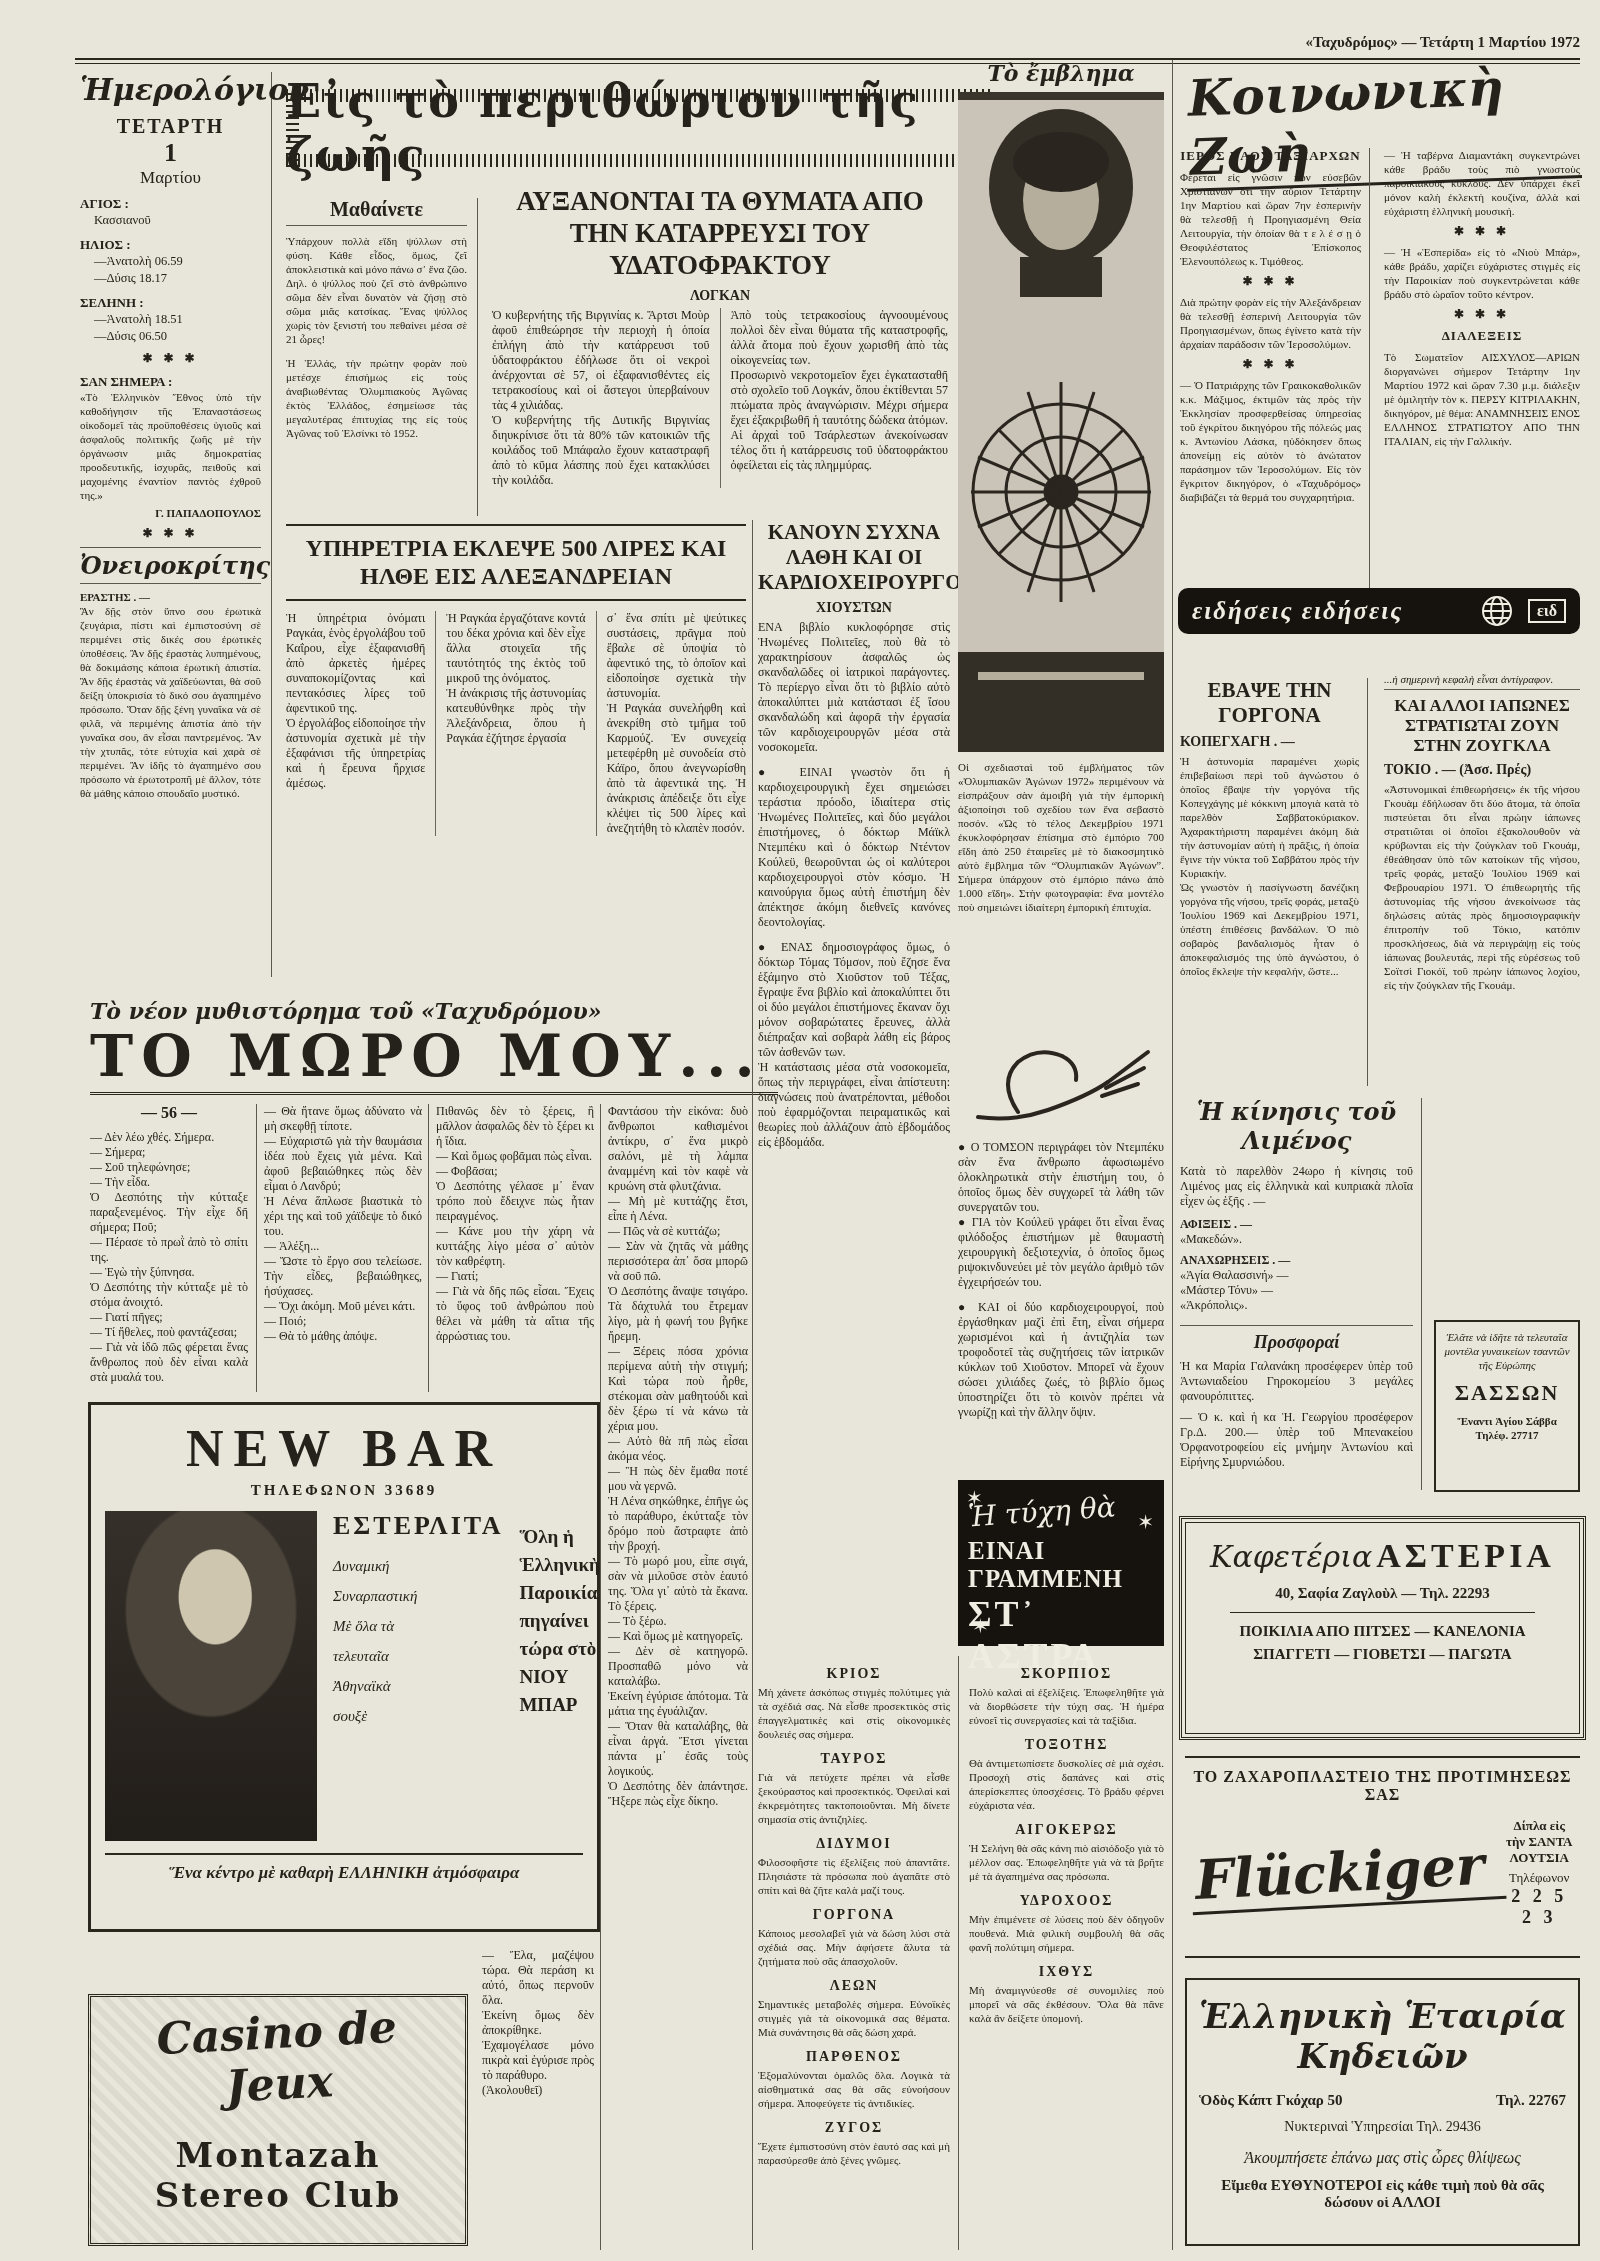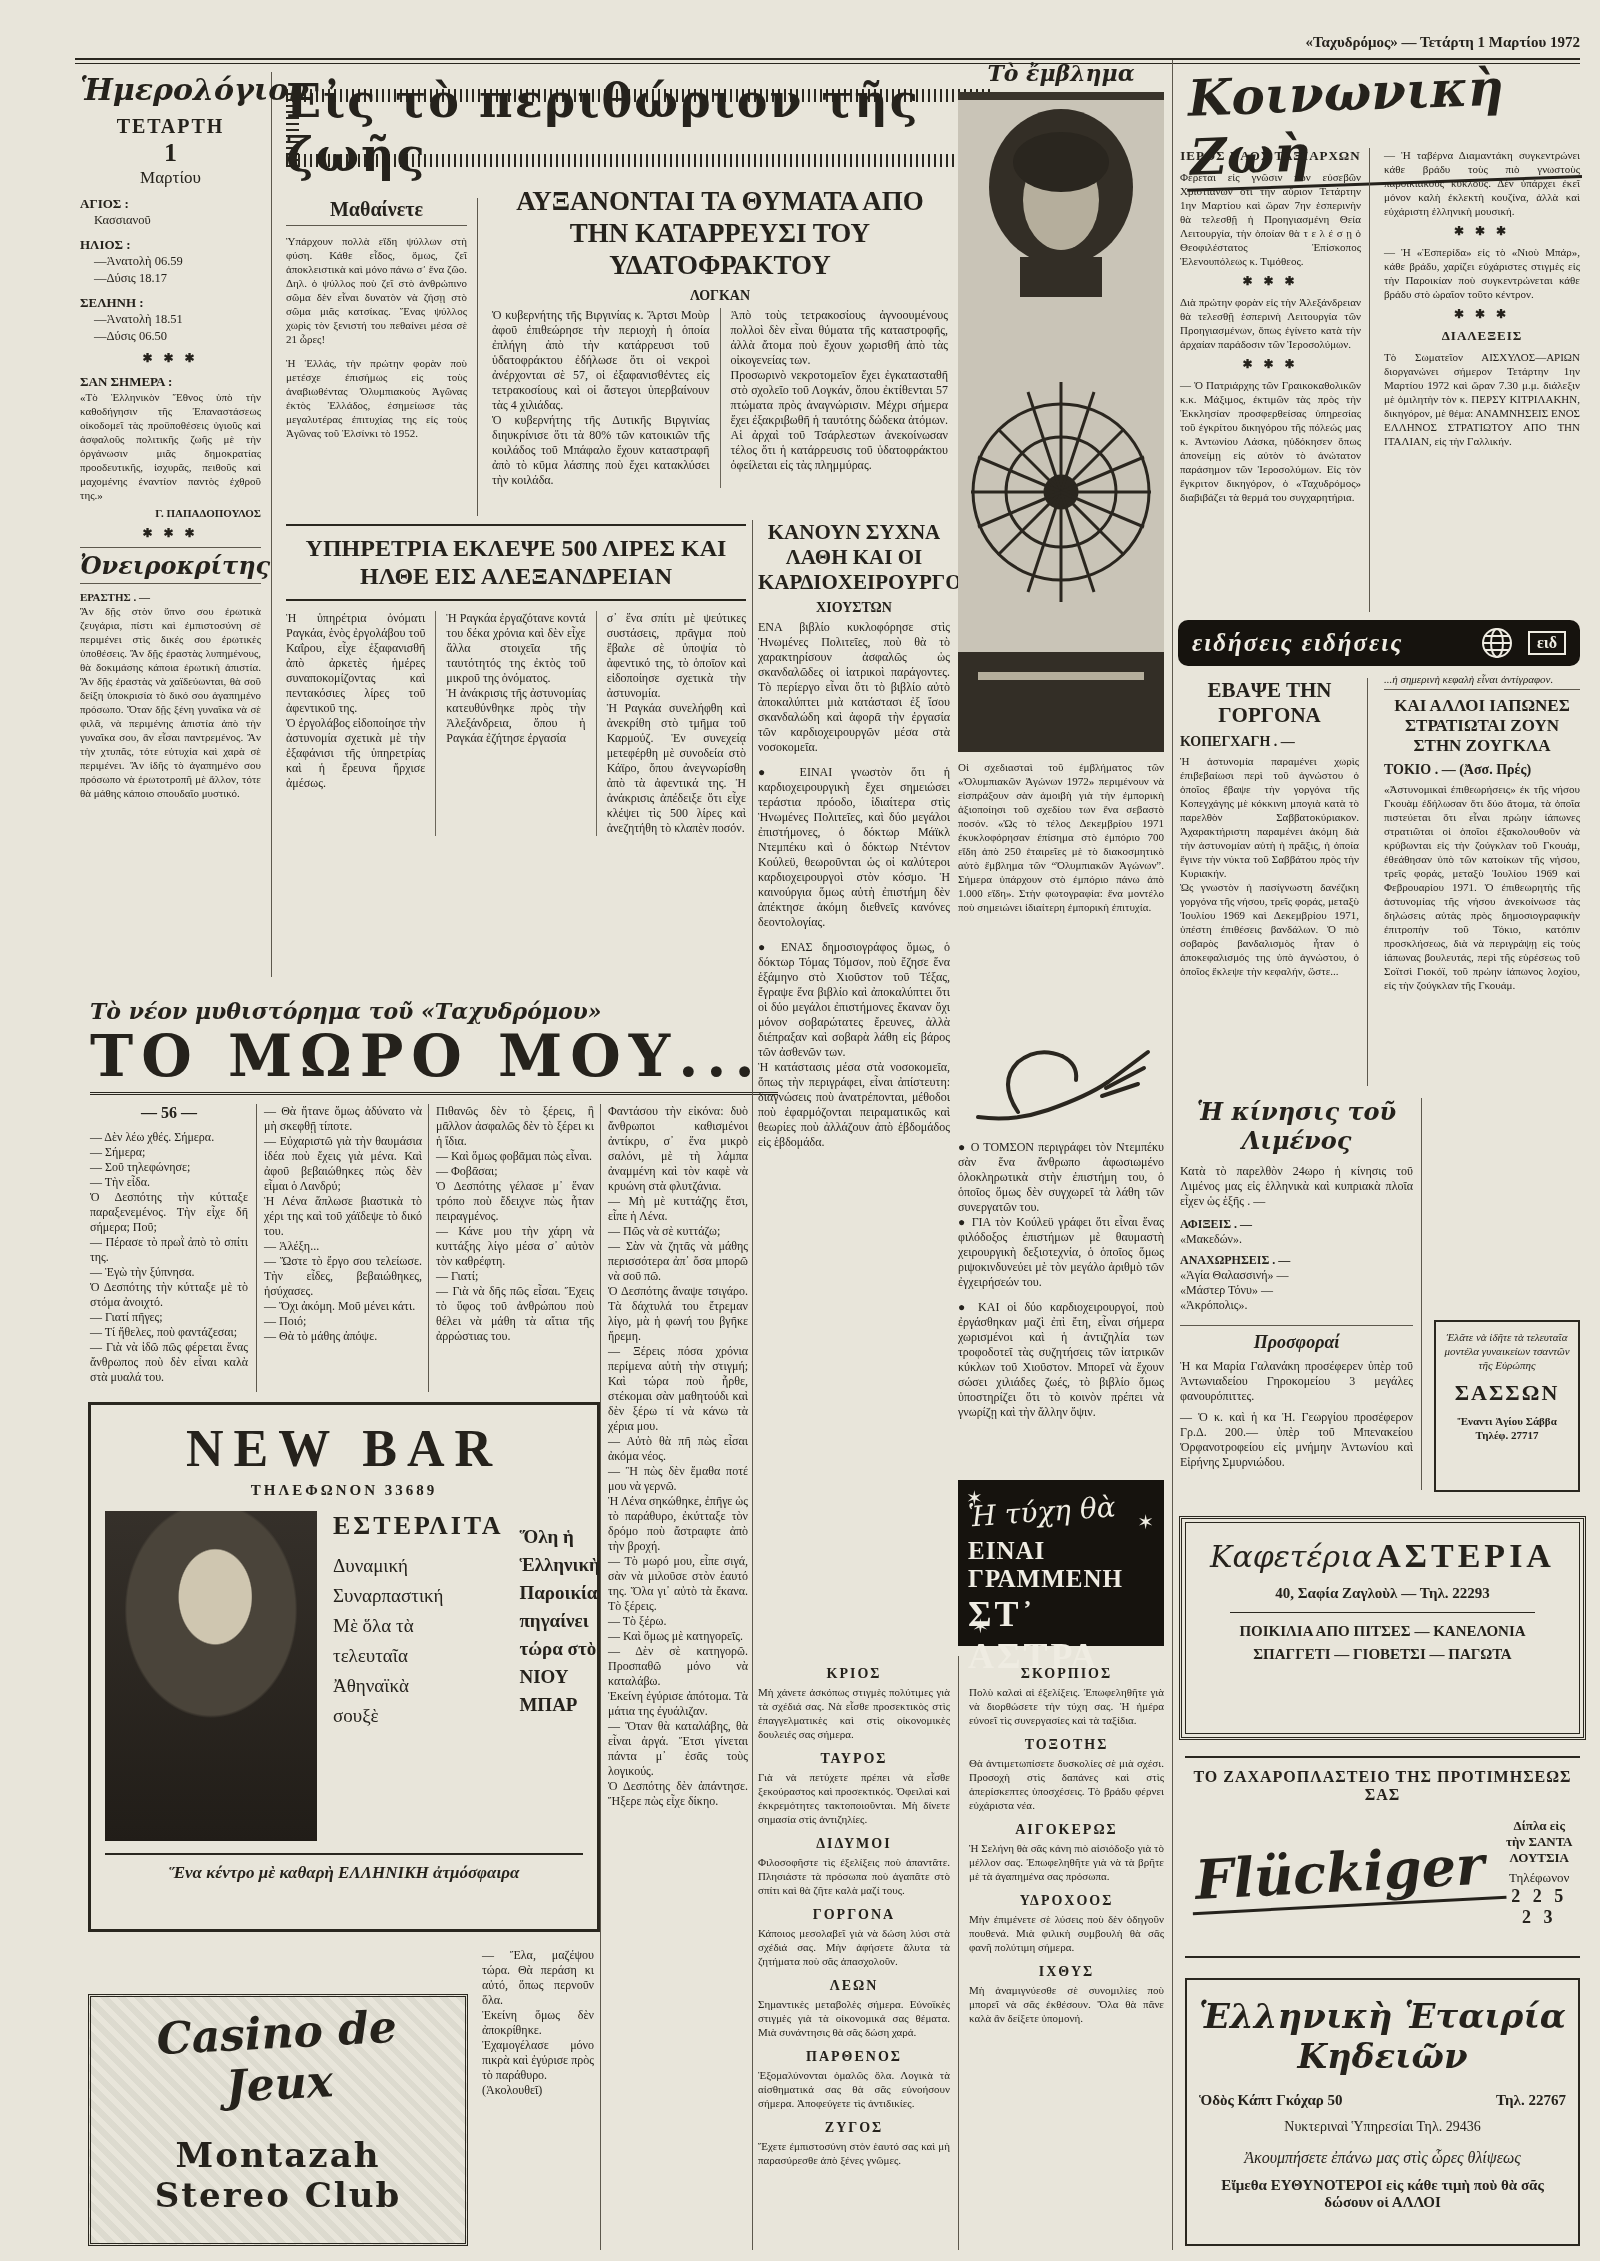--- a/index.html
+++ b/index.html
@@ -73,21 +73,21 @@
   .newbar { border:3px solid #2a271f; padding:14px; }
   .newbar-title { font-size:52px; font-weight:bold; text-align:center; letter-spacing:10px; }
   .newbar-tel { text-align:center; font-size:15px; font-weight:bold; letter-spacing:3px; margin:4px 0 12px 0; }
   .newbar-body { display:flex; gap:16px; }
   .newbar-photo { width:212px; height:330px; flex:none;
     background:
       radial-gradient(ellipse 60px 78px at 52% 26%, #cfc6b0 0 60%, rgba(207,198,176,0) 62%),
       radial-gradient(ellipse 120px 150px at 50% 30%, #4a443a 0 70%, rgba(74,68,58,0) 72%),
       linear-gradient(#35302a,#211d18); }
   .newbar-star { font-size:26px; font-weight:bold; letter-spacing:3px; margin-bottom:10px; }
-  .newbar-line { font-size:19px; line-height:30px; }
+  .newbar-line { font-size:15px; font-style:italic; line-height:30px; }
   .newbar-go { font-size:19px; font-weight:bold; line-height:28px; margin-top:12px; }
   .newbar-foot { border-top:2px solid #2a271f; margin-top:12px; padding-top:8px; text-align:center; font-size:17px; font-style:italic; font-weight:bold; }
 
   .horobanner { background:#16130e; color:#efece2; padding:14px 10px; position:relative; }
   .horobanner .l1 { font-family:"DejaVu Serif",serif; font-style:italic; font-size:28px; transform:rotate(-4deg); }
   .horobanner .l2 { font-weight:bold; font-size:25px; letter-spacing:1px; margin-top:10px; }
   .horobanner .l3 { font-weight:bold; font-size:36px; letter-spacing:3px; }
   .horobanner .star { position:absolute; font-size:20px; }
   .horo-sign { text-align:center; font-weight:bold; font-size:14px; letter-spacing:2px; margin:10px 0 3px 0; }
 
@@ -252,21 +252,21 @@
 
   <div class="abs" style="left:1384px; top:148px; width:196px; height:464px;">
     <div class="prose tiny">— Ἡ ταβέρνα Διαμαντάκη συγκεντρώνει κάθε βράδυ τοὺς πιὸ γνωστοὺς παροικιακοὺς κύκλους. Δὲν ὑπάρχει ἐκεῖ μόνον καλὴ ἐκλεκτὴ κουζίνα, ἀλλὰ καὶ εὐχάριστη ἑλληνικὴ μουσική.</div>
     <div class="sep">✱ ✱ ✱</div>
     <div class="prose tiny">— Ἡ «Ἑσπερίδα» εἰς τὸ «Νιοὺ Μπάρ», κάθε βράδυ, χαρίζει εὐχάριστες στιγμὲς εἰς τὴν Παροικίαν ποὺ συγκεντρώνεται κάθε βράδυ στὸ ὡραῖον τοῦτο κέντρον.</div>
     <div class="sep">✱ ✱ ✱</div>
     <div class="sub-h">ΔΙΑΛΕΞΕΙΣ</div>
     <div class="prose tiny">Τὸ Σωματεῖον ΑΙΣΧΥΛΟΣ—ΑΡΙΩΝ διοργανώνει σήμερον Τετάρτην 1ην Μαρτίου 1972 καὶ ὥραν 7.30 μ.μ. διάλεξιν μὲ ὁμιλητὴν τὸν κ. ΠΕΡΣΥ ΚΙΤΡΙΛΑΚΗΝ, δικηγόρον, μὲ θέμα: ΑΝΑΜΝΗΣΕΙΣ ΕΝΟΣ ΕΛΛΗΝΟΣ ΣΤΡΑΤΙΩΤΟΥ ΑΠΟ ΤΗΝ ΙΤΑΛΙΑΝ, εἰς τὴν Γαλλικήν.</div>
   </div>
 
-  <div class="abs newsband" style="left:1178px; top:620px; width:402px; height:46px;">
+  <div class="abs newsband" style="left:1178px; top:588px; width:402px; height:46px;">
     <span class="t1">ειδήσεις  ειδήσεις</span>
     <svg width="34" height="34" viewBox="0 0 34 34">
       <g stroke="#efece2" stroke-width="2" fill="none">
         <circle cx="17" cy="17" r="14"></circle>
         <ellipse cx="17" cy="17" rx="6" ry="14"></ellipse>
         <line x1="3" y1="17" x2="31" y2="17"></line>
         <line x1="5" y1="10" x2="29" y2="10"></line>
         <line x1="5" y1="24" x2="29" y2="24"></line>
       </g>
     </svg>

